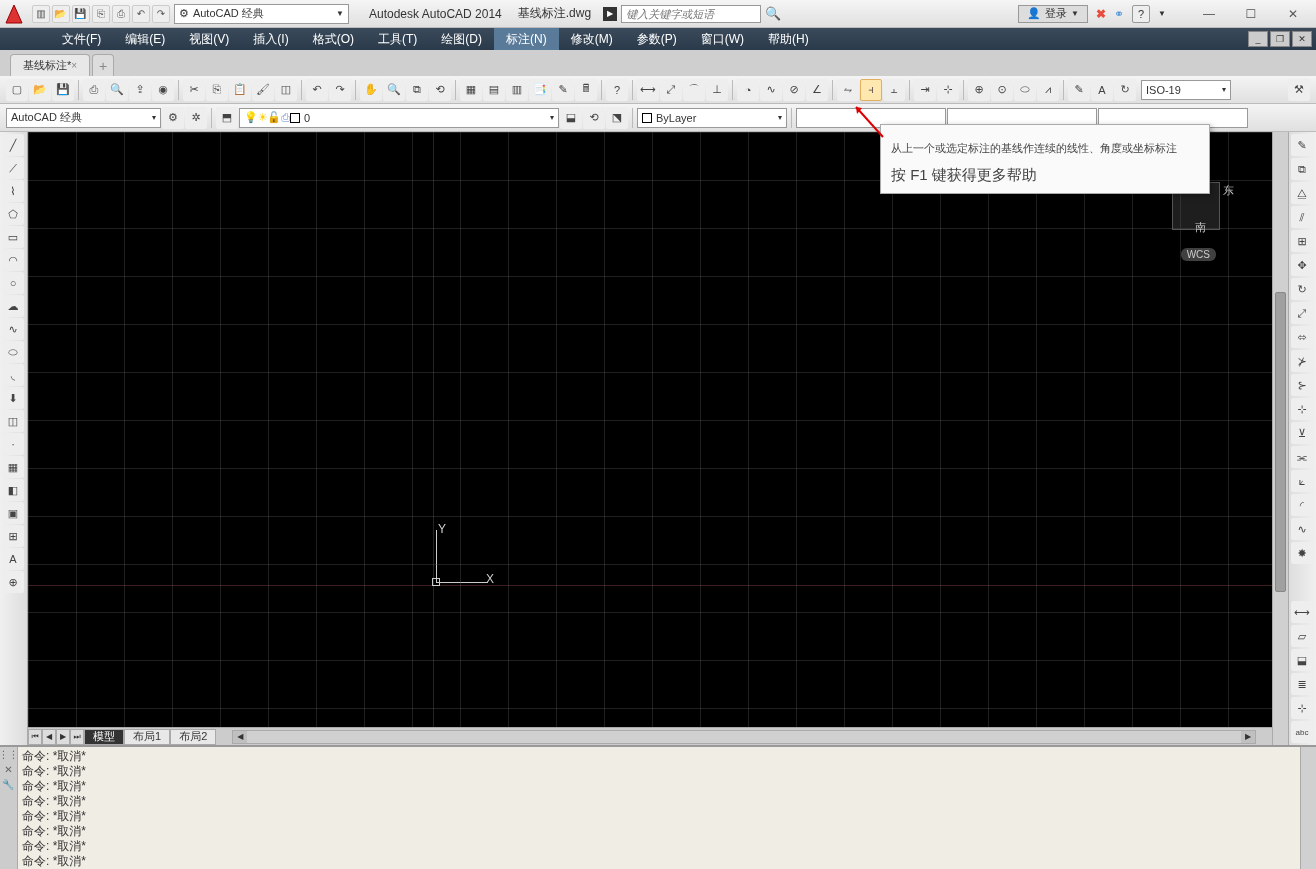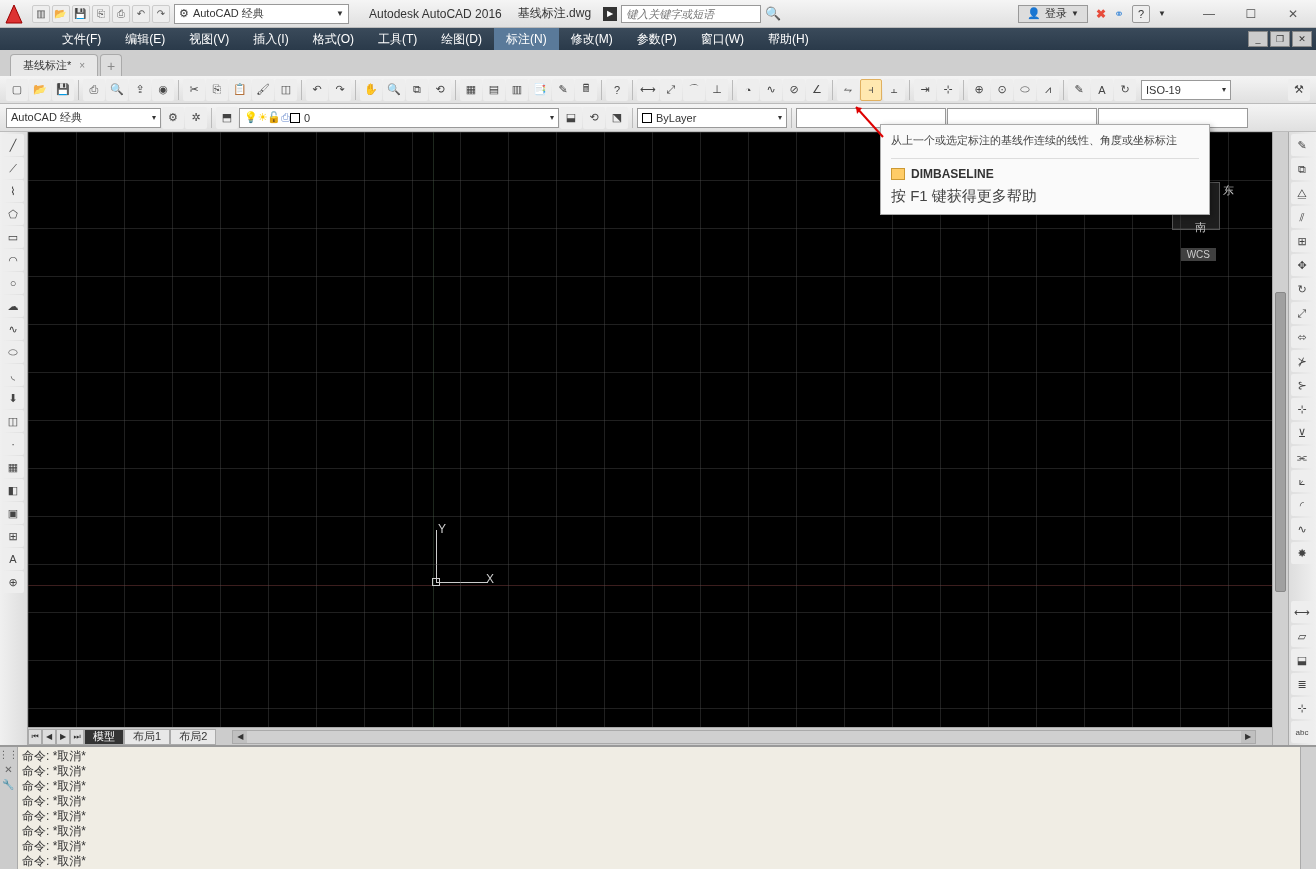--- a/index.html
+++ b/index.html
@@ -28,21 +28,21 @@
 
 
 .menubar { height:22px; background:linear-gradient(#3a4a5a,#2a3a4a); display:flex; align-items:center; padding-left:50px; }
 .menu-item { padding:0 12px; color:#fff; height:22px; display:flex; align-items:center; font-size:12px; cursor:pointer; }
 .menu-item.active { background:#5a7a9a; }
 .mdi-controls { margin-left:auto; display:flex; padding-right:4px; }
 .mdi-btn { width:20px; height:16px; background:#ccc; border:1px solid #888; margin-left:2px; font-size:9px; display:flex; align-items:center; justify-content:center; }
 
 
 .doctabs { height:26px; background:#cfcfcf; display:flex; align-items:flex-end; padding:2px 10px 0; }
-.doctab { height:22px; background:#e8e8e8; border:1px solid #aaa; border-bottom:none; border-radius:4px 4px 0 0; padding:0 12px; display:flex; align-items:center; gap:8px; font-size:11px; }
+.doctab { height:22px; background:#e8e8e8; border:1px solid #aaa; border-bottom:none; border-radius:4px 4px 0 0; padding:0 12px; display:flex; align-items:center; font-size:11px; }
 .doctab .x { color:#888; cursor:pointer; font-size:10px; }
 .newtab { width:22px; height:22px; border:1px solid #aaa; border-bottom:none; border-radius:4px 4px 0 0; background:#ddd; margin-left:2px; display:flex; align-items:center; justify-content:center; font-size:14px; color:#888; }
 
 
 .toolbar-row { height:28px; background:linear-gradient(#f4f4f4,#e0e0e0); border-bottom:1px solid #bbb; display:flex; align-items:center; padding:0 6px; gap:1px; }
 .tb { width:22px; height:22px; background:#eee; border:1px solid transparent; display:flex; align-items:center; justify-content:center; font-size:11px; color:#444; cursor:pointer; border-radius:2px; }
 .tb.highlight { background:#ffe8b0; border-color:#e0b060; }
 .sep { width:1px; height:20px; background:#bbb; margin:0 3px; }
 .dimstyle-dd { width:90px; height:20px; background:#fff; border:1px solid #999; padding:0 4px; display:flex; align-items:center; font-size:11px; margin-left:4px; }
 .dimstyle-dd .dd { margin-left:auto; font-size:8px; }
@@ -74,26 +74,26 @@
 .ucs-box { position:absolute; left:4px; top:56px; width:8px; height:8px; border:1px solid #ccc; }
 .right-tool { width:28px; background:linear-gradient(to left,#f0f0f0,#ddd); display:flex; flex-direction:column; gap:2px; padding:2px; border-left:1px solid #aaa; }
 .vscroll { width:16px; background:#d0d0d0; border-left:1px solid #aaa; position:relative; }
 .vscroll-thumb { position:absolute; left:2px; right:2px; top:160px; height:300px; background:#a0a0a0; border:1px solid #888; border-radius:2px; }
 
 
 .viewcube { position:absolute; right:44px; top:6px; width:90px; height:120px; color:#888; pointer-events:none; }
 .vc-face { position:absolute; right:8px; top:44px; width:48px; height:48px; border:1px solid #555; background:rgba(50,50,50,0.6); } 
 .vc-e { position:absolute; right:-6px; top:45px; font-size:11px; color:#ccc; }
 .vc-s { position:absolute; right:22px; top:82px; font-size:11px; color:#ccc; }
-.wcs-pill { position:absolute; right:12px; top:110px; background:rgba(80,80,80,0.8); color:#ccc; padding:1px 6px; border-radius:0; font-size:10px; }
+.wcs-pill { position:absolute; right:12px; top:110px; background:rgba(80,80,80,0.8); color:#ccc; padding:1px 6px; border-radius:6px; font-size:10px; }
 
 
 .tooltip { position:absolute; left:880px; top:124px; width:330px; background:#fafafa; border:1px solid #aaa; box-shadow:2px 2px 6px rgba(0,0,0,0.3); padding:8px 10px; z-index:20; }
 .tt-title { font-weight:bold; font-size:12px; margin-bottom:4px; }
-.tt-desc { font-size:11px; color:#444; margin-bottom:10px; line-height:1.4; }
+.tt-desc { font-size:11px; color:#444; margin-bottom:10px; line-height:1.4;margin-top:8px; }
 .tt-cmd { display:flex; align-items:center; gap:6px; border-top:1px solid #ddd; padding-top:8px; margin-bottom:6px; }
 .tt-cmd-icon { width:14px; height:12px; background:#fc6; border:1px solid #c93; }
 .tt-cmd-name { font-weight:bold; font-size:12px; }
 .tt-f1 { font-size:15px; color:#444; }
 .arrow { position:absolute; left:848px; top:102px; z-index:21; pointer-events:none; }
 
 
 .layout-tabs { height:18px; background:#ccc; display:flex; align-items:center; border-top:1px solid #aaa; font-size:11px; }
 .lt-nav { display:flex; }
 .lt-navbtn { width:14px; height:16px; background:#ddd; border:1px solid #aaa; display:flex; align-items:center; justify-content:center; font-size:8px; }
@@ -128,21 +128,21 @@
     <div class="qat-btn">⎘</div>
     <div class="qat-btn">⎙</div>
     <div class="qat-btn">↶</div>
     <div class="qat-btn">↷</div>
   </div>
   <div class="ws-dd">
     <span class="gear">⚙</span>
     <span>AutoCAD 经典</span>
     <span class="dd">▼</span>
   </div>
-  <span class="appname">Autodesk AutoCAD 2016</span>
+  <span class="appname">Autodesk AutoCAD 2014</span>
   <span class="docname">基线标注.dwg</span>
   <div class="searcharea">
     <div class="search-play">▶</div>
     <input class="search-input" placeholder="键入关键字或短语" style="">
     <span style="font-size:13px;">🔍</span>
   </div>
   <div class="title-right">
     <div class="login-btn">
       <span>👤</span>
       <span>登录</span>
@@ -412,24 +412,20 @@
     <div class="tb">▱</div>
     <div class="tb">⬓</div>
     <div class="tb">≣</div>
     <div class="tb">⊹</div>
     <div class="tb" style="font-size:8px;">abc</div>
   </div>
 </div>
 
 <div class="tooltip">
   <div class="tt-desc">从上一个或选定标注的基线作连续的线性、角度或坐标标注</div>
-  <div class="tt-cmd">
-    <div class="tt-cmd-icon"></div>
-    <span class="tt-cmd-name">DIMBASELINE</span>
-  </div>
   <div class="tt-f1">按 F1 键获得更多帮助</div>
 </div>
 <svg class="arrow" width="40" height="40">
   <line x1="35" y1="35" x2="8" y2="5" stroke="#d00" stroke-width="2"></line>
   <polygon points="8,5 14,6 9,12" fill="#d00"></polygon>
 </svg>
 
 <div class="cmdwin">
   <div class="cmd-left">
     <div>⋮⋮</div>

